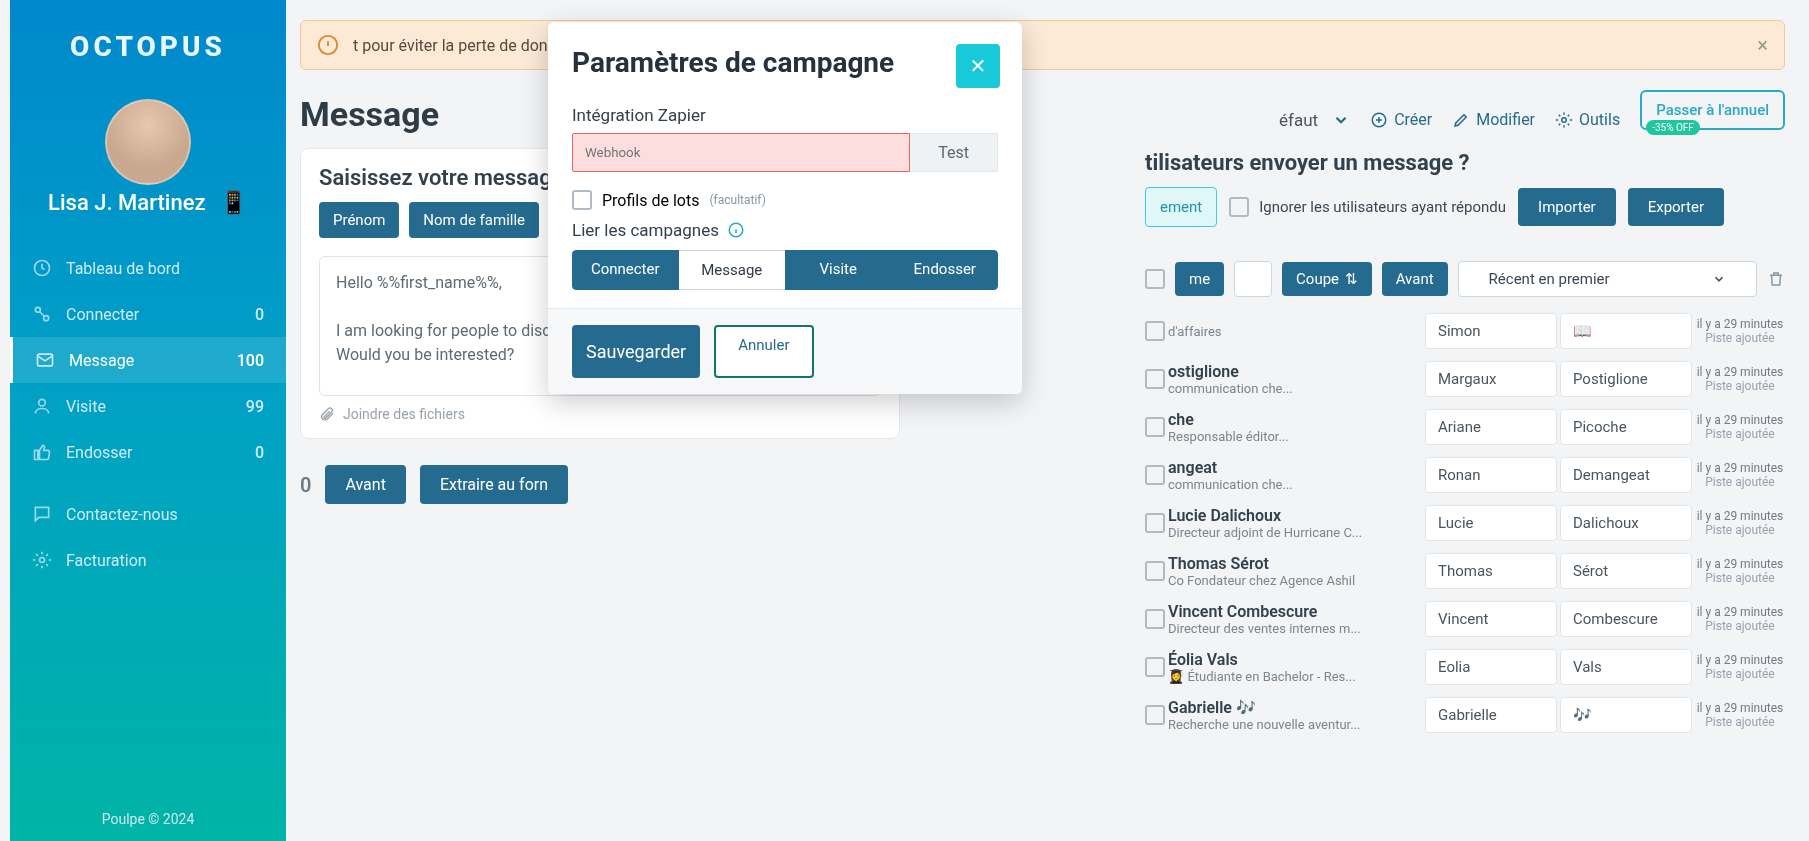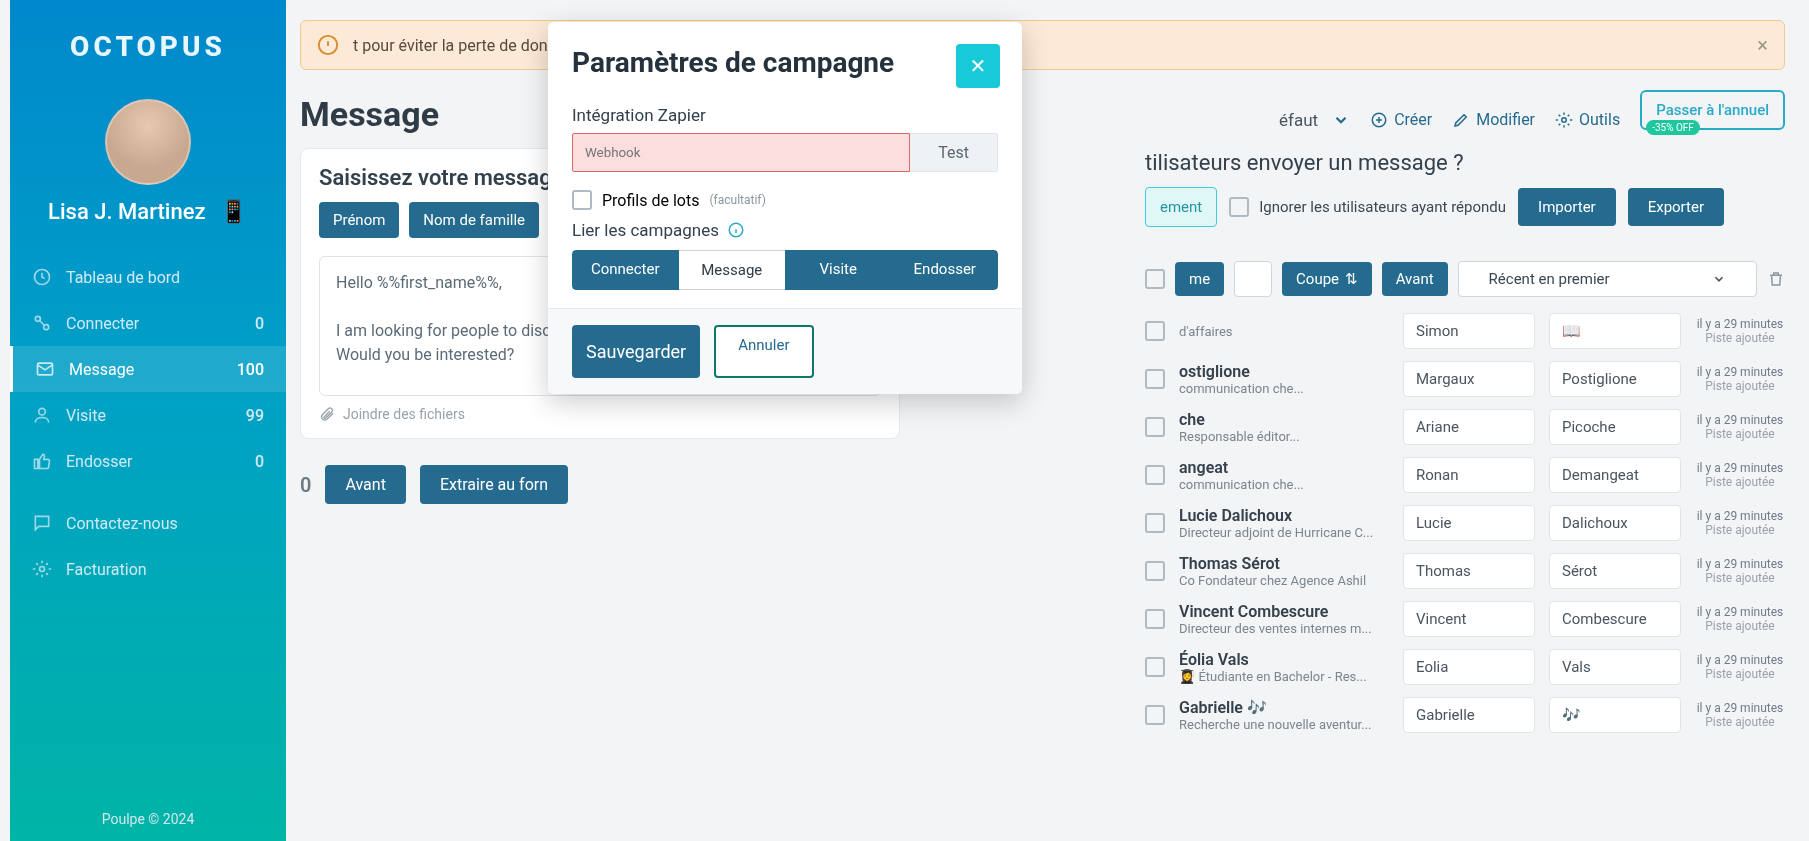--- a/index.html
+++ b/index.html
@@ -1,21 +1,21 @@
 <!DOCTYPE html>
 <html><head>
 <meta charset="utf-8">
 <style>
   * { box-sizing: border-box; margin: 0; padding: 0; font-family: -apple-system, BlinkMacSystemFont, "Segoe UI", Roboto, sans-serif; }
   body { background: #f3f4f6; width: 1809px; height: 841px; overflow: hidden; position: relative; }
 
   .sidebar { position: absolute; left:10px; top:0; width:276px; height:100%; background: linear-gradient(180deg,#0088cc 0%, #00a0c6 45%, #00b4a6 100%); color:#fff; display:flex; flex-direction:column; align-items:center; padding-top:30px; }
   .logo { font-size:28px; font-weight:800; letter-spacing:4px; color:#e8f7ff; }
   .avatar { width:86px; height:86px; border-radius:50%; background:#d2b8a0; margin-top:36px; background-image: radial-gradient(circle at 50% 30%, #e8c8b0 0%, #c9a890 60%); border:2px solid rgba(255,255,255,.3); }
-  .user-name { margin-top:14px; font-size:22px; font-weight:500; display:flex; gap:15px;}
+  .user-name { margin-top:5px; font-size:22px; font-weight:500; display:flex; gap:15px;}
   .nav { margin-top:30px; width:100%; }
   .nav-item { display:flex; align-items:center; padding:13px 22px; font-size:16px; color:#cfeaf5; gap:14px; cursor:pointer; }
   .nav-item.active { background: rgba(255,255,255,.12); color:#fff; border-left:3px solid #fff; }
   .nav-item .cnt { margin-left:auto; font-weight:500; }
   .nav-icon { width:20px; height:20px; opacity:.75; }
   .foot-links { margin-top:16px; width:100%; }
   .footer { margin-top:auto; margin-bottom:14px; font-size:14px; color:#cfe8ef; }
 
   .main { position:absolute; left:276px; top:0; right:0; bottom:0; padding:20px 24px; overflow:hidden; }
   .banner { background:#fce9d6; border:1px solid #f0c998; border-radius:6px; padding:12px 16px; display:flex; align-items:center; gap:14px; color:#574a3e; font-size:16px;}
@@ -29,34 +29,34 @@
 
   .msgbox { border:1px solid #dfe4e9; border-radius:6px; margin-top:18px; padding:14px 16px; color:#5c6b78; font-size:16px; line-height:1.5; height:140px; overflow:hidden;}
   .attach { display:flex; align-items:center; gap:8px; color:#98a2ab; font-size:14px; margin-top:10px; }
 
   .row-actions { display:flex; align-items:center; gap:14px; margin-top:26px; }
   .num-out { font-size:20px; color:#6a7a86; font-weight:600; }
   .btn { background:#246b8f; color:#fff; border-radius:4px; padding:10px 20px; font-size:16px; cursor:pointer;}
   .btn.sm { padding:16px 14px; font-size:18px;}
 
   .right-col { position:absolute; top:150px; right:24px; width:640px; }
-  .q-title { font-size:22px; font-weight:400; color:#33414d; margin-bottom:12px;}
+  .q-title { font-size:22px; font-weight:700; color:#33414d; margin-bottom:12px;}
   .pill-row { display:flex; align-items:center; gap:12px; margin-top:8px;}
   .pill { background:#e0f7f8; border:1px solid #3ecddb; color:#2595a2; padding:10px 14px; border-radius:4px; font-size:15px; cursor:pointer;}
   .btn-imp { background:#246b8f; color:#fff; border-radius:4px; padding:10px 20px; font-size:15px;}
   .checkbox { width:20px; height:20px; border:2px solid #b0bac3; border-radius:3px; display:inline-block; flex-shrink:0;}
   .ignore-row { display:flex; align-items:center; gap:10px; color:#3b4752; font-size:15px;}
 
   .filterbar { display:flex; align-items:center; gap:10px; margin-top:34px; }
   .drop { background:#246b8f; color:#fff; border-radius:4px; padding:8px 14px; font-size:15px; display:flex; align-items:center; gap:6px;}
   .drop.light { background:#fff; color:#3b4752; border:1px solid #cdd6dd; padding:8px 30px;}
   .trash { color:#8a97a2; font-size:18px; cursor:pointer;}
 
   .list { margin-top:10px; }
-  .li { display:flex; align-items:center; gap:14px; padding:6px 0; }
+  .li { display:flex; align-items:center; gap:3px; padding:6px 0; }
   .li .txt { flex:1; min-width:0;}
   .li .nm { font-size:16px; font-weight:600; color:#34414d;}
   .li .sub { font-size:13px; color:#7a8690; white-space:nowrap; overflow:hidden; text-overflow:ellipsis;}
   .cell { background:#fff; border:1px solid #e0e5ea; border-radius:4px; padding:8px 12px; font-size:15px; color:#4a5560; width:132px; overflow:hidden; white-space:nowrap; text-overflow:ellipsis;}
   .meta { width:90px; text-align:center;}
   .meta .t { font-size:12px; color:#6f7d88;}
   .meta .s { font-size:12px; color:#98a3ad;}
 
   .topright { position:absolute; top:90px; right:24px; display:flex; align-items:center; gap:20px;}
   .link { color:#246b8f; font-size:16px; display:flex; align-items:center; gap:6px; cursor:pointer;}

